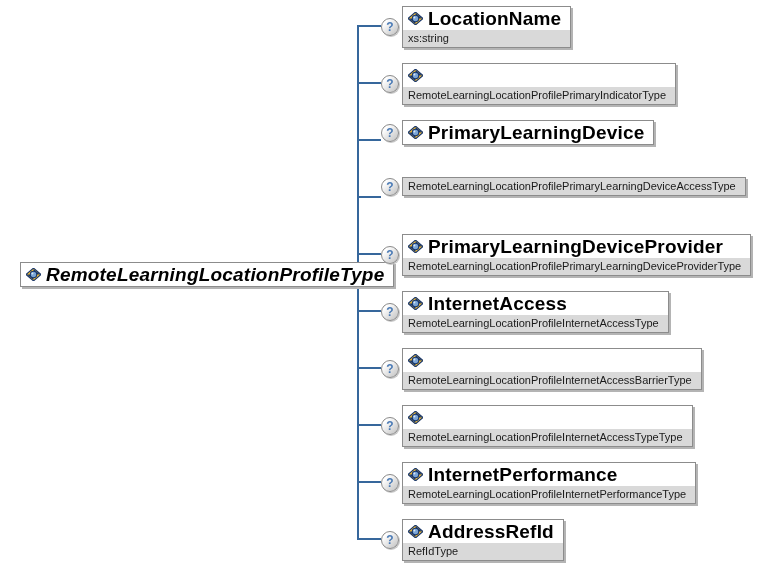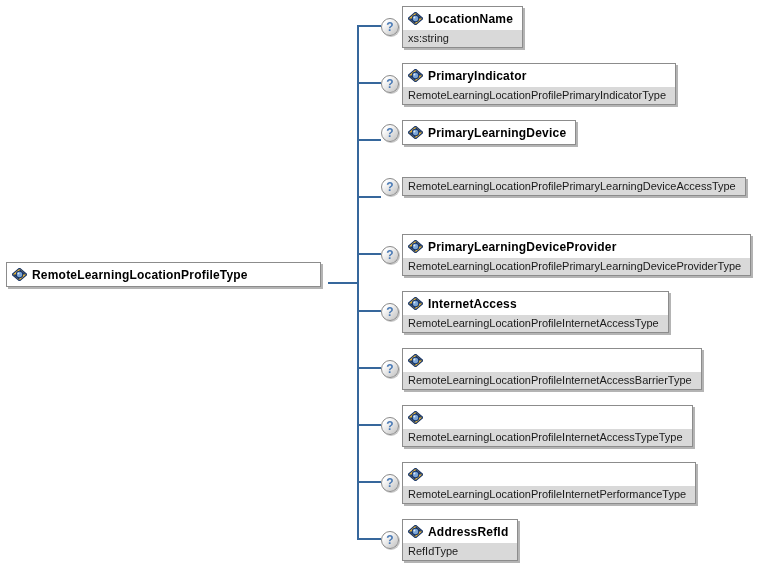--- a/index.html
+++ b/index.html
@@ -18,34 +18,34 @@
     border:1px solid #8c8c8c;
     box-shadow:2px 2px 0 #b4b4b4;
     display:inline-block;
     vertical-align:middle;
   }
   .node-title{
     display:flex;align-items:center;
     height:23px;
     padding:0 9px 0 5px;
     white-space:nowrap;
-    font-weight:bold;font-size:12px;color:#000000;
+    font-weight:bold;font-size:19px;color:#000000;
     letter-spacing:0.2px;
   }
   .node-title .icon{display:inline-flex;margin-right:5px;flex:0 0 auto;}
   .node-type{
     background:#d9d9d9;
     height:17px;line-height:16px;
     padding:0 9px 0 5px;
     font-size:11px;color:#1a1a1a;
     white-space:nowrap;
   }
 
   
-  .root-row{position:absolute;left:6px;top:262px;}
+  .root-row{position:absolute;left:20px;top:262px;font-style:italic;}
   .root-row .node-box{min-width:313px;}
 
   
   .row{position:absolute;left:381px;display:flex;align-items:center;}
   .qcircle{
     width:16px;height:16px;
     border:1.5px solid #8a8a8a;
     border-radius:50%;
     background:linear-gradient(135deg,#ffffff 20%,#c4c4c4 95%);
     box-shadow:1px 1px 0 #c8c8c8;
@@ -123,21 +123,20 @@
       <div class="node-title">
         <span class="icon">
           <svg width="15" height="13" viewBox="0 0 14 12">
               <polygon points="7,0 14,6 7,12 0,6" fill="#fdc330" stroke="#16356c" stroke-width="1"></polygon>
               <polygon points="7,0.8 13.2,6 7,6" fill="#16356c"></polygon>
               <polygon points="0.8,6 7,11.2 7,6" fill="#16356c"></polygon>
               <circle cx="7" cy="6" r="3" fill="#7aa5d6" stroke="#16356c" stroke-width="1"></circle>
               <circle cx="6" cy="5" r="0.9" fill="#d8e6f5"></circle>
             </svg>
         </span>
-        <span>PrimaryIndicator</span>
       </div>
       <div class="node-type">RemoteLearningLocationProfilePrimaryIndicatorType</div>
     </div>
   </div>
 
   <div class="row" style="top:120px">
     <span class="qcircle">
         <span class="qmark">?</span>
       </span>
     <div class="node-box">
@@ -255,20 +254,21 @@
       <div class="node-title">
         <span class="icon">
           <svg width="15" height="13" viewBox="0 0 14 12">
               <polygon points="7,0 14,6 7,12 0,6" fill="#fdc330" stroke="#16356c" stroke-width="1"></polygon>
               <polygon points="7,0.8 13.2,6 7,6" fill="#16356c"></polygon>
               <polygon points="0.8,6 7,11.2 7,6" fill="#16356c"></polygon>
               <circle cx="7" cy="6" r="3" fill="#7aa5d6" stroke="#16356c" stroke-width="1"></circle>
               <circle cx="6" cy="5" r="0.9" fill="#d8e6f5"></circle>
             </svg>
         </span>
+        <span>InternetPerformance</span>
       </div>
       <div class="node-type">RemoteLearningLocationProfileInternetPerformanceType</div>
     </div>
   </div>
 
   <div class="row" style="top:519px">
     <span class="qcircle">
         <span class="qmark">?</span>
       </span>
     <div class="node-box">

